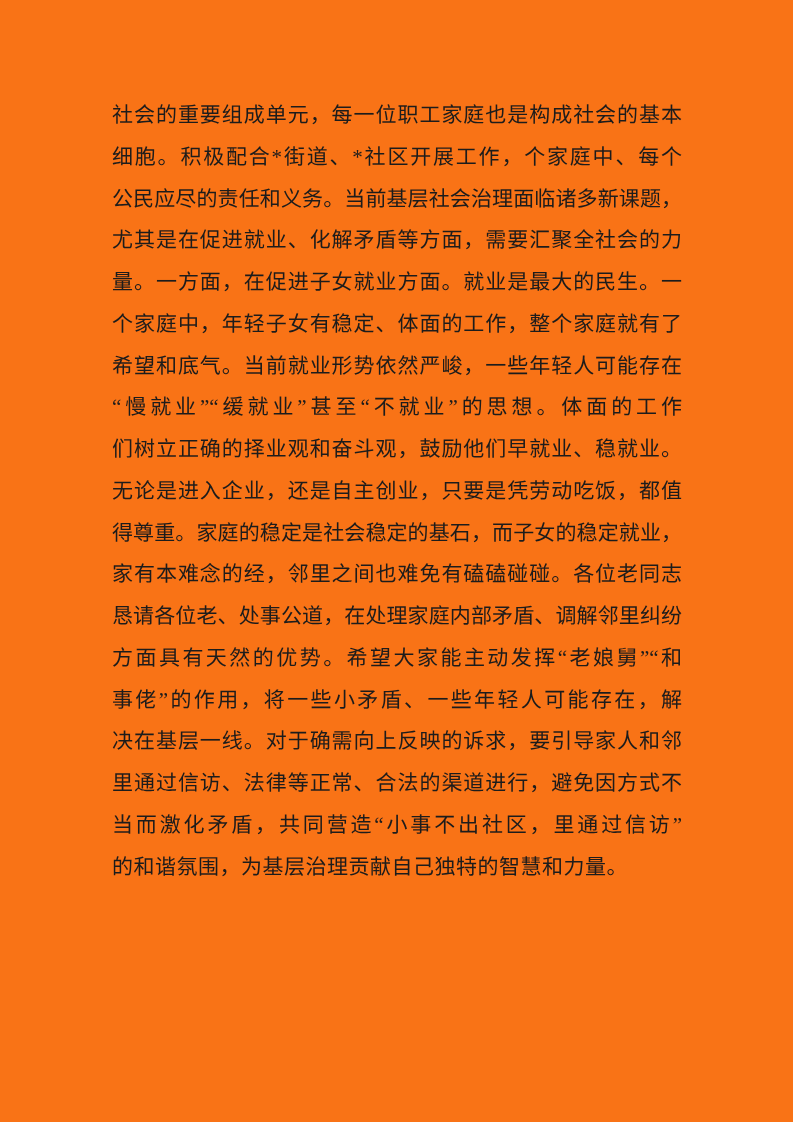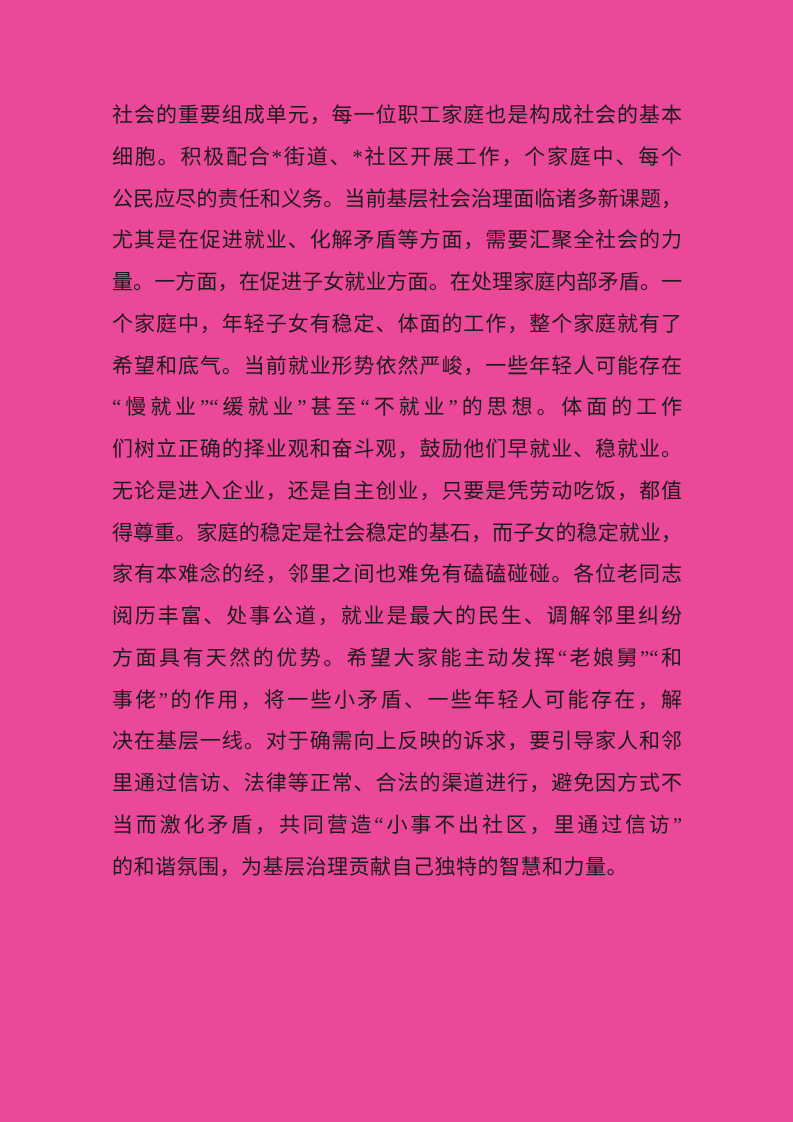--- a/index.html
+++ b/index.html
@@ -5,21 +5,21 @@
   * { margin: 0; padding: 0; box-sizing: border-box; }
   html, body {
     width: 793px;
     height: 1122px;
     background: #ffffff;
   }
   .page {
     position: relative;
     width: 793px;
     height: 1122px;
-    background: #ec4899;
+    background: #f97316;
     overflow: hidden;
     font-family: "Liberation Serif", "DejaVu Serif", serif;
   }
   .text-block {
     position: absolute;
     left: 112px;
     top: 95px;
     width: 570px;
     color: #1c1c1c;
     font-size: 21px;
@@ -40,29 +40,29 @@
 </style>
 </head>
 <body>
 
 <div class="page">
   <div class="text-block">
     <div class="line">社会的重要组成单元，每一位职工家庭也是构成社会的基本</div>
     <div class="line">细胞。积极配合*街道、*社区开展工作，个家庭中、每个</div>
     <div class="line">公民应尽的责任和义务。当前基层社会治理面临诸多新课题，</div>
     <div class="line">尤其是在促进就业、化解矛盾等方面，需要汇聚全社会的力</div>
-    <div class="line">量。一方面，在促进子女就业方面。在处理家庭内部矛盾。一</div>
+    <div class="line">量。一方面，在促进子女就业方面。就业是最大的民生。一</div>
     <div class="line">个家庭中，年轻子女有稳定、体面的工作，整个家庭就有了</div>
     <div class="line">希望和底气。当前就业形势依然严峻，一些年轻人可能存在</div>
     <div class="line">“慢就业”“缓就业”甚至“不就业”的思想。体面的工作</div>
     <div class="line">们树立正确的择业观和奋斗观，鼓励他们早就业、稳就业。</div>
     <div class="line">无论是进入企业，还是自主创业，只要是凭劳动吃饭，都值</div>
     <div class="line">得尊重。家庭的稳定是社会稳定的基石，而子女的稳定就业，</div>
     <div class="line">家有本难念的经，邻里之间也难免有磕磕碰碰。各位老同志</div>
-    <div class="line">阅历丰富、处事公道，就业是最大的民生、调解邻里纠纷</div>
+    <div class="line">恳请各位老、处事公道，在处理家庭内部矛盾、调解邻里纠纷</div>
     <div class="line">方面具有天然的优势。希望大家能主动发挥“老娘舅”“和</div>
     <div class="line">事佬”的作用，将一些小矛盾、一些年轻人可能存在，解</div>
     <div class="line">决在基层一线。对于确需向上反映的诉求，要引导家人和邻</div>
     <div class="line">里通过信访、法律等正常、合法的渠道进行，避免因方式不</div>
     <div class="line">当而激化矛盾，共同营造“小事不出社区，里通过信访”</div>
     <div class="line last">的和谐氛围，为基层治理贡献自己独特的智慧和力量。</div>
   </div>
 </div>
 
 </body></html>

